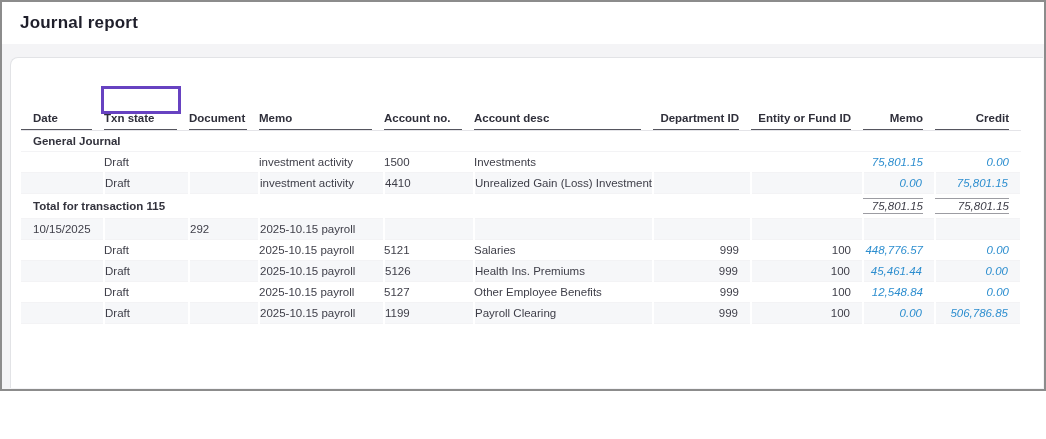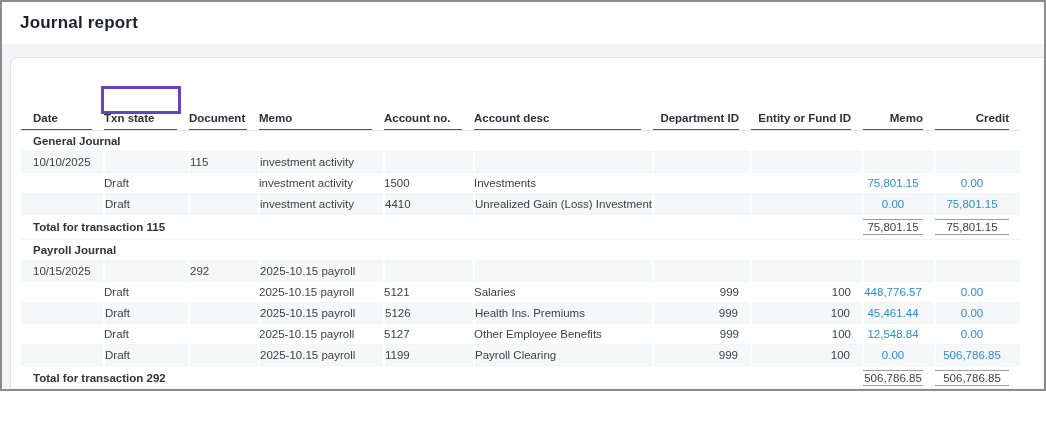--- a/index.html
+++ b/index.html
@@ -22,21 +22,21 @@
   th .hl { border-bottom:1px solid #55555e; padding:2px 0 5px 0; white-space:nowrap; }
   th.numh .hl { text-align:right;margin-top:20px; }
   th.first .hl { padding-left:12px; }
   td { padding:4px 12px 4px 0; vertical-align:middle; border-bottom:1px solid #f3f3f5; white-space:nowrap; overflow:hidden; }
   td.first { padding-left:12px; }
   td.num { text-align:right; }
   tr.shaded td { background:#f6f7f9; border-right:2px solid #fff; }
   tr.section td { border-top:1px solid #e4e4e8; }
   .bold { font-weight:bold; color:#33333d; }
   .lnk { color:#2d8ecf; cursor:pointer; }
-  td .amt { display:block; text-align:center; }
+  td .amt { display:block; text-align:right;font-style:italic; }
   tr.t1 td .amt { border-top:1px solid #9c9ca2; border-bottom:1px solid #9c9ca2; padding:1px 0; }
   tr.t2 td .amt { border-bottom:3px double #8f8f95; padding:1px 0 2px 0; }
   tr.spacer td { border:none; height:18px; }
   .annotation-box {
     position:absolute; left:99px; top:84px; width:80px; height:28px;
     border:3px solid #6742c1; pointer-events:none;
   }
 </style>
 </head>
 <body>
@@ -91,32 +91,20 @@
             </th>
             <th class="numh ">
               <div class="hl">Credit</div>
             </th>
           </tr>
         </thead>
       <tbody>
           <tr class="section">
             <td class="first bold" colspan="10">General Journal</td>
           </tr>
-          <tr class="shaded">
-            <td class="first">10/10/2025</td>
-            <td></td>
-            <td>115</td>
-            <td>investment activity</td>
-            <td></td>
-            <td></td>
-            <td></td>
-            <td></td>
-            <td></td>
-            <td></td>
-          </tr>
           <tr class="">
             <td class="first"></td>
             <td>Draft</td>
             <td></td>
             <td>investment activity</td>
             <td>1500</td>
             <td>Investments</td>
             <td class="num"></td>
             <td class="num"></td>
             <td class="num">
@@ -144,23 +132,20 @@
           </tr>
           <tr class="section t1">
             <td class="first bold" colspan="8">Total for transaction 115</td>
             <td class="num">
               <span class="amt ">75,801.15</span>
             </td>
             <td class="num">
               <span class="amt ">75,801.15</span>
             </td>
           </tr>
-          <tr class="section">
-            <td class="first bold" colspan="10">Payroll Journal</td>
-          </tr>
           <tr class="shaded">
             <td class="first">10/15/2025</td>
             <td></td>
             <td>292</td>
             <td>2025-10.15 payroll</td>
             <td></td>
             <td></td>
             <td></td>
             <td></td>
             <td></td>
@@ -221,29 +206,20 @@
             <td>2025-10.15 payroll</td>
             <td>1199</td>
             <td>Payroll Clearing</td>
             <td class="num">999</td>
             <td class="num">100</td>
             <td class="num">
               <span class="amt lnk">0.00</span>
             </td>
             <td class="num">
               <span class="amt lnk">506,786.85</span>
-            </td>
-          </tr>
-          <tr class="section t1">
-            <td class="first bold" colspan="8">Total for transaction 292</td>
-            <td class="num">
-              <span class="amt ">506,786.85</span>
-            </td>
-            <td class="num">
-              <span class="amt ">506,786.85</span>
             </td>
           </tr>
           <tr class="spacer">
             <td colspan="10"></td>
           </tr>
         </tbody>
     </table>
   </div>
 
   <div class="annotation-box"></div>

